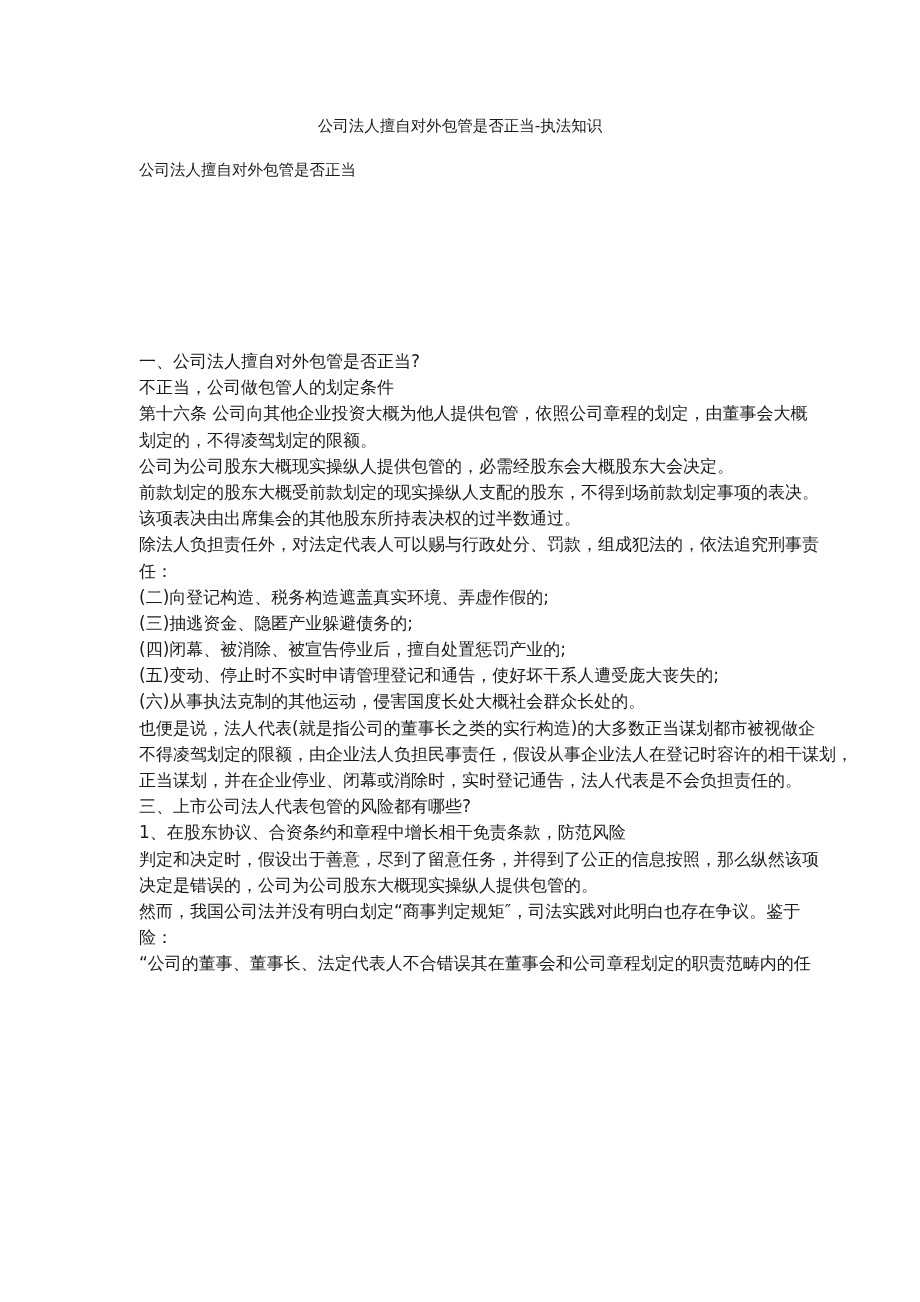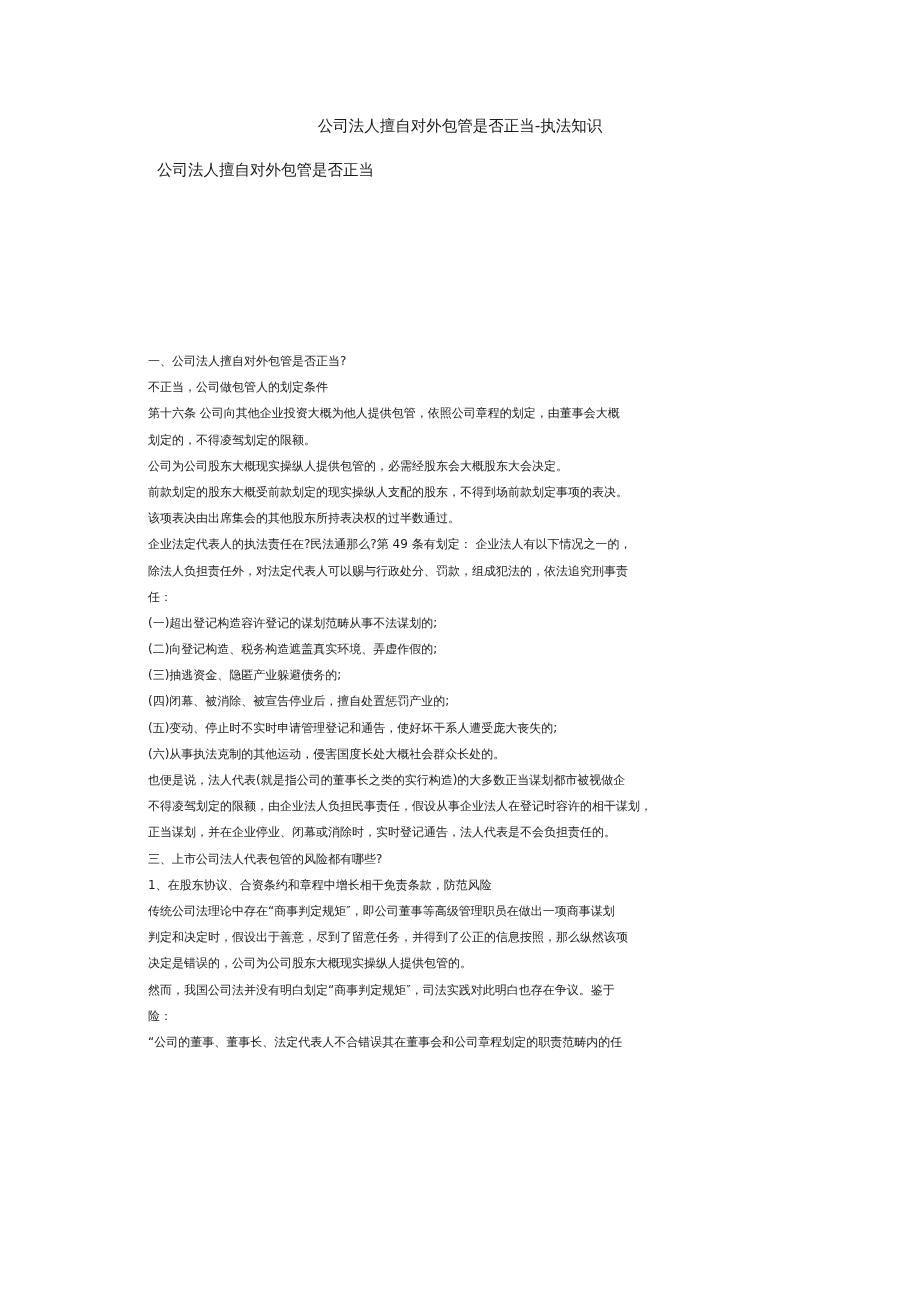--- a/index.html
+++ b/index.html
@@ -1,52 +1,49 @@
 <!DOCTYPE html>
 <html><head>
 <meta charset="utf-8">
 <style>
   html, body { margin: 0; padding: 0; background: #ffffff; }
   body { width: 920px; height: 1302px; position: relative; overflow: hidden;
          font-family: "DejaVu Sans", "Liberation Sans", sans-serif; color: #1a1a1a; }
   .page { position: absolute; left: 0; top: 0; width: 816px; height: 1302px; }
   .doc-title { position: absolute; top: 116px; left: 0; width: 920px; text-align: center;
                font-size: 15.5px; line-height: 20px; letter-spacing: 0px; }
-  .subtitle { position: absolute; top: 160px; left: 139px; font-size: 15.5px; line-height: 20px; margin-left: 18px; }
+  .subtitle { position: absolute; top: 160px; left: 139px; font-size: 15.5px; line-height: 20px; }
   .body { position: absolute; top: 348px; left: 139px; width: 660px; }
-  .line { font-size: 12px; line-height: 26.2px; white-space: nowrap; height: 26.2px; margin-left: 9px; }
+  .line { font-size: 17px; line-height: 26.2px; white-space: nowrap; height: 26.2px; }
 </style>
 </head>
 <body>
 
 <div class="page">
   <div class="doc-title">公司法人擅自对外包管是否正当-执法知识</div>
   <div class="subtitle">公司法人擅自对外包管是否正当</div>
   <div class="body" id="body">
       <div class="line">一、公司法人擅自对外包管是否正当?</div>
       <div class="line">不正当，公司做包管人的划定条件</div>
       <div class="line">第十六条  公司向其他企业投资大概为他人提供包管，依照公司章程的划定，由董事会大概</div>
       <div class="line">划定的，不得凌驾划定的限额。</div>
       <div class="line">公司为公司股东大概现实操纵人提供包管的，必需经股东会大概股东大会决定。</div>
       <div class="line">前款划定的股东大概受前款划定的现实操纵人支配的股东，不得到场前款划定事项的表决。</div>
       <div class="line">该项表决由出席集会的其他股东所持表决权的过半数通过。</div>
-      <div class="line">企业法定代表人的执法责任在?民法通那么?第 49 条有划定：  企业法人有以下情况之一的，</div>
       <div class="line">除法人负担责任外，对法定代表人可以赐与行政处分、罚款，组成犯法的，依法追究刑事责</div>
       <div class="line">任：</div>
-      <div class="line">(一)超出登记构造容许登记的谋划范畴从事不法谋划的;</div>
       <div class="line">(二)向登记构造、税务构造遮盖真实环境、弄虚作假的;</div>
       <div class="line">(三)抽逃资金、隐匿产业躲避债务的;</div>
       <div class="line">(四)闭幕、被消除、被宣告停业后，擅自处置惩罚产业的;</div>
       <div class="line">(五)变动、停止时不实时申请管理登记和通告，使好坏干系人遭受庞大丧失的;</div>
       <div class="line">(六)从事执法克制的其他运动，侵害国度长处大概社会群众长处的。</div>
       <div class="line">也便是说，法人代表(就是指公司的董事长之类的实行构造)的大多数正当谋划都市被视做企</div>
       <div class="line">不得凌驾划定的限额，由企业法人负担民事责任，假设从事企业法人在登记时容许的相干谋划，</div>
       <div class="line">正当谋划，并在企业停业、闭幕或消除时，实时登记通告，法人代表是不会负担责任的。</div>
       <div class="line">三、上市公司法人代表包管的风险都有哪些?</div>
       <div class="line">1、在股东协议、合资条约和章程中增长相干免责条款，防范风险</div>
-      <div class="line">传统公司法理论中存在“商事判定规矩″，即公司董事等高级管理职员在做出一项商事谋划</div>
       <div class="line">判定和决定时，假设出于善意，尽到了留意任务，并得到了公正的信息按照，那么纵然该项</div>
       <div class="line">决定是错误的，公司为公司股东大概现实操纵人提供包管的。</div>
       <div class="line">然而，我国公司法并没有明白划定“商事判定规矩″，司法实践对此明白也存在争议。鉴于</div>
       <div class="line">险：</div>
       <div class="line">“公司的董事、董事长、法定代表人不合错误其在董事会和公司章程划定的职责范畴内的任</div>
     </div>
 </div>
 
 </body></html>

